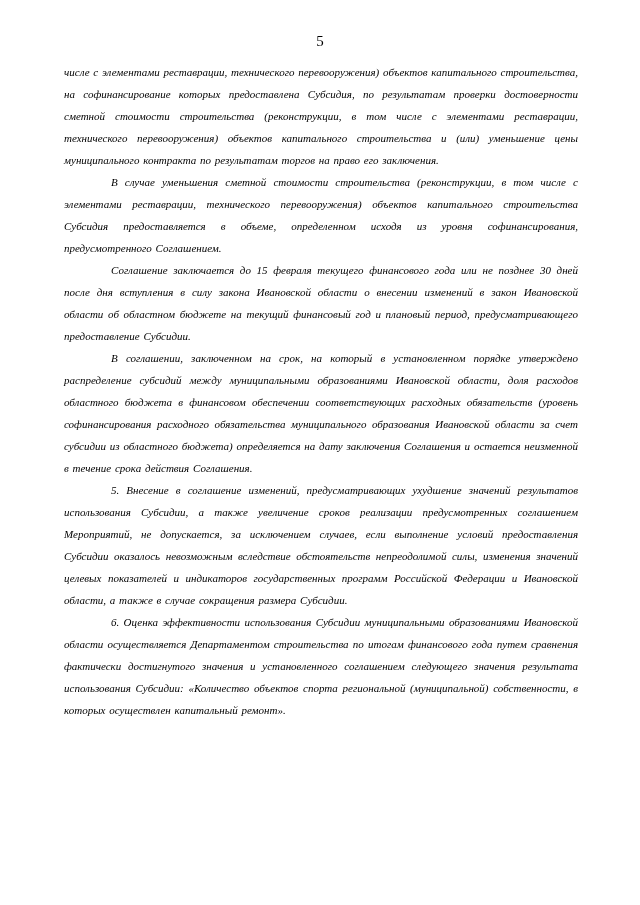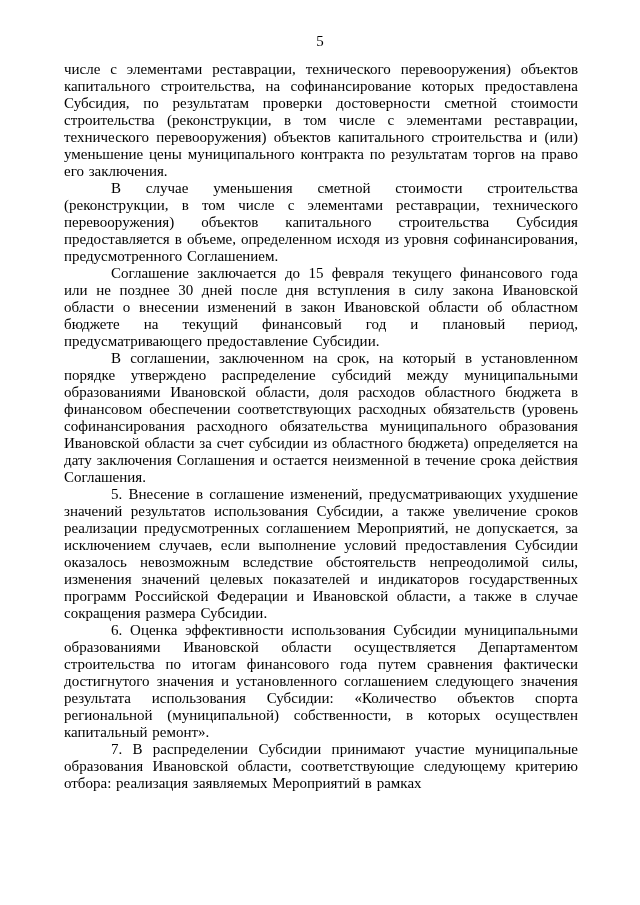--- a/index.html
+++ b/index.html
@@ -30,24 +30,25 @@
     width: 100%;
     text-align: center;
     font-size: 15px;
     line-height: 17px;
   }
   .content {
     position: absolute;
     top: 61px;
     left: 64px;
     width: 514px;
-    font-size: 15px;
-    line-height: 17px;
+    font-size: 11px;
+    line-height: 22px;
     text-align: justify;
     text-justify: inter-word;
+    font-style: italic;
   }
   .content p {
     margin: 0;
     padding: 0;
     word-spacing: 1px;
   }
   .content p.indent {
     text-indent: 47px;
   }
 </style>
@@ -56,15 +57,14 @@
 
 <div class="page">
   <div class="page-number">5</div>
   <div class="content">
       <p>числе с элементами реставрации, технического перевооружения) объектов капитального строительства, на софинансирование которых предоставлена Субсидия, по результатам проверки достоверности сметной стоимости строительства (реконструкции, в том числе с элементами реставрации, технического перевооружения) объектов капитального строительства и (или) уменьшение цены муниципального контракта по результатам торгов на право его заключения.</p>
       <p class="indent">В случае уменьшения сметной стоимости строительства (реконструкции, в том числе с элементами реставрации, технического перевооружения) объектов капитального строительства Субсидия предоставляется в объеме, определенном исходя из уровня софинансирования, предусмотренного Соглашением.</p>
       <p class="indent">Соглашение заключается до 15 февраля текущего финансового года или не позднее 30 дней после дня вступления в силу закона Ивановской области о внесении изменений в закон Ивановской области об областном бюджете на текущий финансовый год и плановый период, предусматривающего предоставление Субсидии.</p>
       <p class="indent">В соглашении, заключенном на срок, на который в установленном порядке утверждено распределение субсидий между муниципальными образованиями Ивановской области, доля расходов областного бюджета в финансовом обеспечении соответствующих расходных обязательств (уровень софинансирования расходного обязательства муниципального образования Ивановской области за счет субсидии из областного бюджета) определяется на дату заключения Соглашения и остается неизменной в течение срока действия Соглашения.</p>
       <p class="indent">5. Внесение в соглашение изменений, предусматривающих ухудшение значений результатов использования Субсидии, а также увеличение сроков реализации предусмотренных соглашением Мероприятий, не допускается, за исключением случаев, если выполнение условий предоставления Субсидии оказалось невозможным вследствие обстоятельств непреодолимой силы, изменения значений целевых показателей и индикаторов государственных программ Российской Федерации и Ивановской области, а также в случае сокращения размера Субсидии.</p>
       <p class="indent">6. Оценка эффективности использования Субсидии муниципальными образованиями Ивановской области осуществляется Департаментом строительства по итогам финансового года путем сравнения фактически достигнутого значения и установленного соглашением следующего значения результата использования Субсидии: «Количество объектов спорта региональной (муниципальной) собственности, в которых осуществлен капитальный ремонт».</p>
-      <p class="indent">7. В распределении Субсидии принимают участие муниципальные образования Ивановской области, соответствующие следующему критерию отбора: реализация заявляемых Мероприятий в рамках</p>
     </div>
 </div>
 
 </body></html>

